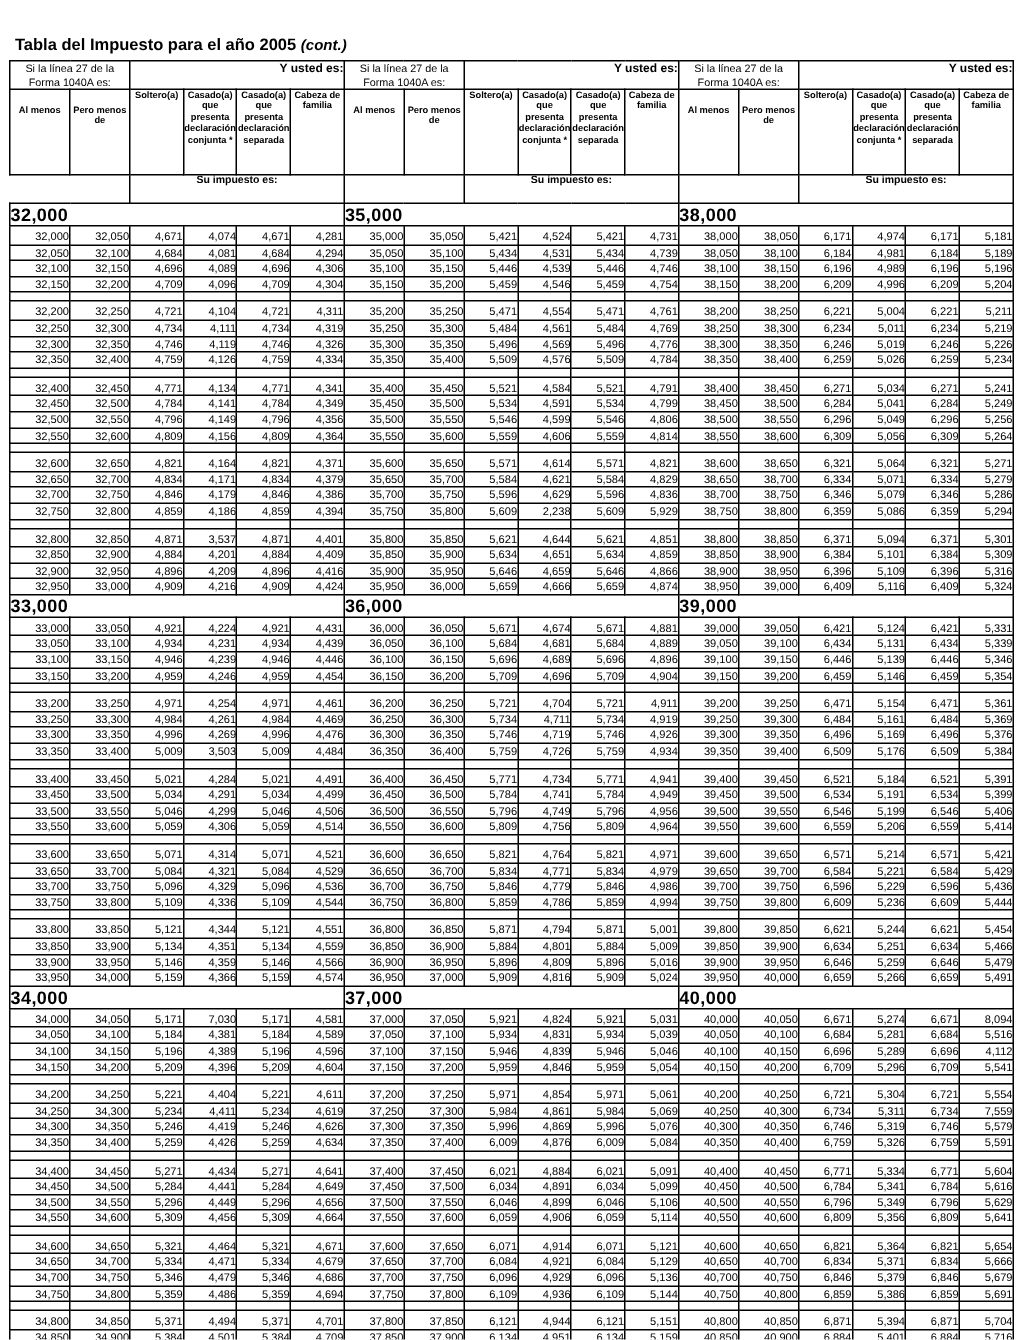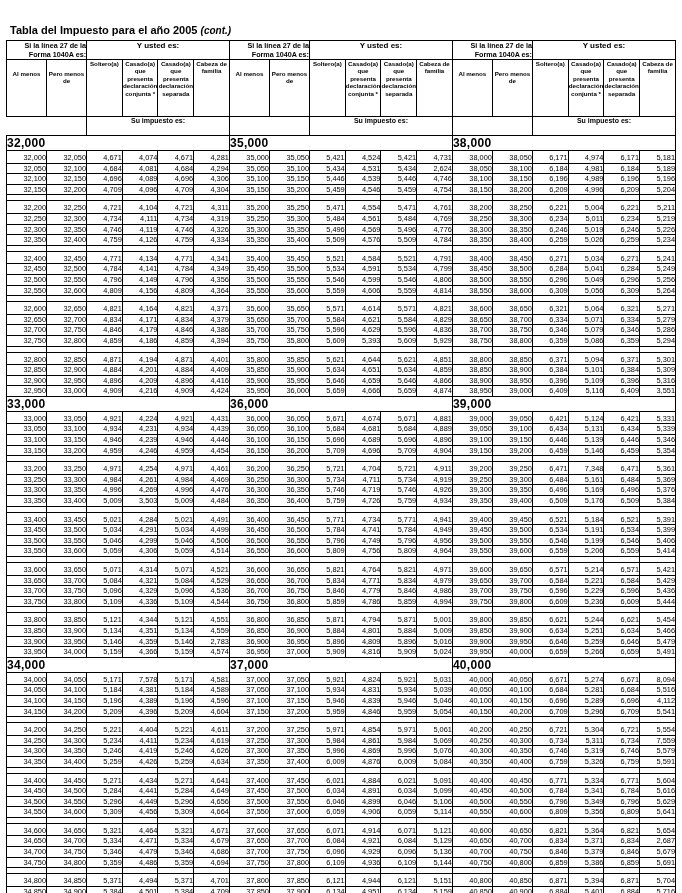--- a/index.html
+++ b/index.html
@@ -28,29 +28,29 @@
     width:670px;
   }
   table.grid td, table.grid th{
     border:1px solid #000;
     padding:0;
     vertical-align:top;
   }
   
   .hdr-left{
     font-size:7.2px;
-    font-weight:bold;
-    text-align:right;
+    font-weight:normal;
+    text-align:center;
     line-height:1.25;
     padding:6px 2px 4px 2px;
   }
   .hdr-ur{
     font-size:8px;
     font-weight:bold;
-    text-align:center;
+    text-align:right;
     padding:8px 0 4px 0;
   }
   .sub-hdr td{
     font-size:6.2px;
     font-weight:bold;
     text-align:center;
     line-height:1.2;
     padding:3px 1px 3px 1px;
     height:46px;
     vertical-align:top;
@@ -183,21 +183,21 @@
           <td class="num">32,100</td>
           <td class="num">4,684</td>
           <td class="num">4,081</td>
           <td class="num">4,684</td>
           <td class="num">4,294</td>
           <td class="num">35,050</td>
           <td class="num">35,100</td>
           <td class="num">5,434</td>
           <td class="num">4,531</td>
           <td class="num">5,434</td>
-          <td class="num">2,624</td>
+          <td class="num">4,739</td>
           <td class="num">38,050</td>
           <td class="num">38,100</td>
           <td class="num">6,184</td>
           <td class="num">4,981</td>
           <td class="num">6,184</td>
           <td class="num">5,189</td>
         </tr>
         <tr class="">
           <td class="num">32,100</td>
           <td class="num">32,150</td>
@@ -521,21 +521,21 @@
         <tr class="">
           <td class="num">32,750</td>
           <td class="num">32,800</td>
           <td class="num">4,859</td>
           <td class="num">4,186</td>
           <td class="num">4,859</td>
           <td class="num">4,394</td>
           <td class="num">35,750</td>
           <td class="num">35,800</td>
           <td class="num">5,609</td>
-          <td class="num">5,393</td>
+          <td class="num">2,238</td>
           <td class="num">5,609</td>
           <td class="num">5,929</td>
           <td class="num">38,750</td>
           <td class="num">38,800</td>
           <td class="num">6,359</td>
           <td class="num">5,086</td>
           <td class="num">6,359</td>
           <td class="num">5,294</td>
         </tr>
         <tr class="spacer">
@@ -555,21 +555,21 @@
           <td class="blk"></td>
           <td class="blk"></td>
           <td class="blk"></td>
           <td class="blk"></td>
           <td class="blk"></td>
         </tr>
         <tr class="row-first">
           <td class="num">32,800</td>
           <td class="num">32,850</td>
           <td class="num">4,871</td>
-          <td class="num">4,194</td>
+          <td class="num">3,537</td>
           <td class="num">4,871</td>
           <td class="num">4,401</td>
           <td class="num">35,800</td>
           <td class="num">35,850</td>
           <td class="num">5,621</td>
           <td class="num">4,644</td>
           <td class="num">5,621</td>
           <td class="num">4,851</td>
           <td class="num">38,800</td>
           <td class="num">38,850</td>
@@ -629,21 +629,21 @@
           <td class="num">36,000</td>
           <td class="num">5,659</td>
           <td class="num">4,666</td>
           <td class="num">5,659</td>
           <td class="num">4,874</td>
           <td class="num">38,950</td>
           <td class="num">39,000</td>
           <td class="num">6,409</td>
           <td class="num">5,116</td>
           <td class="num">6,409</td>
-          <td class="num">3,551</td>
+          <td class="num">5,324</td>
         </tr>
         <tr>
           <td class="group-cap" colspan="6">33,000</td>
           <td class="group-cap" colspan="6">36,000</td>
           <td class="group-cap" colspan="6">39,000</td>
         </tr>
         <tr class="row-first">
           <td class="num">33,000</td>
           <td class="num">33,050</td>
           <td class="num">4,921</td>
@@ -752,21 +752,21 @@
           <td class="num">4,461</td>
           <td class="num">36,200</td>
           <td class="num">36,250</td>
           <td class="num">5,721</td>
           <td class="num">4,704</td>
           <td class="num">5,721</td>
           <td class="num">4,911</td>
           <td class="num">39,200</td>
           <td class="num">39,250</td>
           <td class="num">6,471</td>
-          <td class="num">7,348</td>
+          <td class="num">5,154</td>
           <td class="num">6,471</td>
           <td class="num">5,361</td>
         </tr>
         <tr class="">
           <td class="num">33,250</td>
           <td class="num">33,300</td>
           <td class="num">4,984</td>
           <td class="num">4,261</td>
           <td class="num">4,984</td>
           <td class="num">4,469</td>
@@ -1082,21 +1082,21 @@
           <td class="num">5,251</td>
           <td class="num">6,634</td>
           <td class="num">5,466</td>
         </tr>
         <tr class="">
           <td class="num">33,900</td>
           <td class="num">33,950</td>
           <td class="num">5,146</td>
           <td class="num">4,359</td>
           <td class="num">5,146</td>
-          <td class="num">2,783</td>
+          <td class="num">4,566</td>
           <td class="num">36,900</td>
           <td class="num">36,950</td>
           <td class="num">5,896</td>
           <td class="num">4,809</td>
           <td class="num">5,896</td>
           <td class="num">5,016</td>
           <td class="num">39,900</td>
           <td class="num">39,950</td>
           <td class="num">6,646</td>
           <td class="num">5,259</td>
@@ -1125,21 +1125,21 @@
         </tr>
         <tr>
           <td class="group-cap" colspan="6">34,000</td>
           <td class="group-cap" colspan="6">37,000</td>
           <td class="group-cap" colspan="6">40,000</td>
         </tr>
         <tr class="row-first">
           <td class="num">34,000</td>
           <td class="num">34,050</td>
           <td class="num">5,171</td>
-          <td class="num">7,578</td>
+          <td class="num">7,030</td>
           <td class="num">5,171</td>
           <td class="num">4,581</td>
           <td class="num">37,000</td>
           <td class="num">37,050</td>
           <td class="num">5,921</td>
           <td class="num">4,824</td>
           <td class="num">5,921</td>
           <td class="num">5,031</td>
           <td class="num">40,000</td>
           <td class="num">40,050</td>
@@ -1459,21 +1459,21 @@
           <td class="num">37,700</td>
           <td class="num">6,084</td>
           <td class="num">4,921</td>
           <td class="num">6,084</td>
           <td class="num">5,129</td>
           <td class="num">40,650</td>
           <td class="num">40,700</td>
           <td class="num">6,834</td>
           <td class="num">5,371</td>
           <td class="num">6,834</td>
-          <td class="num">2,687</td>
+          <td class="num">5,666</td>
         </tr>
         <tr class="">
           <td class="num">34,700</td>
           <td class="num">34,750</td>
           <td class="num">5,346</td>
           <td class="num">4,479</td>
           <td class="num">5,346</td>
           <td class="num">4,686</td>
           <td class="num">37,700</td>
           <td class="num">37,750</td>

